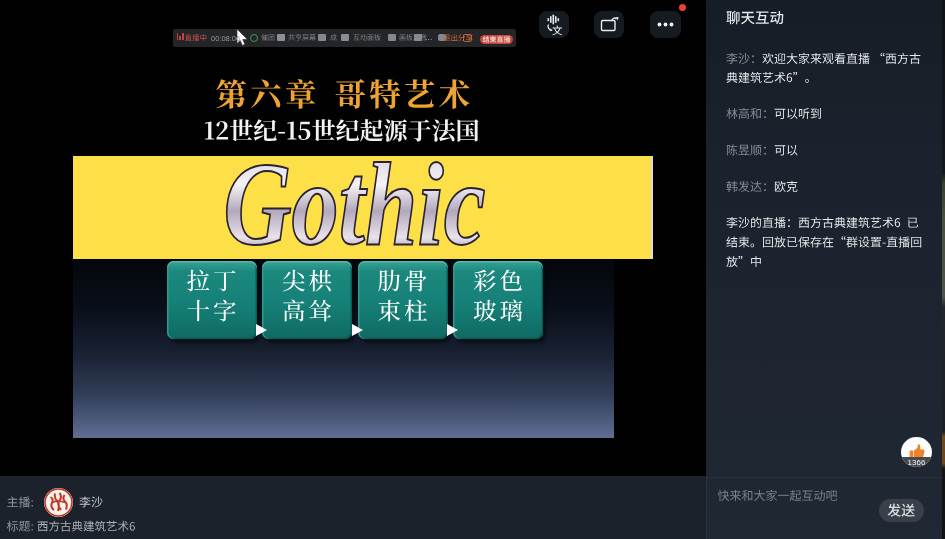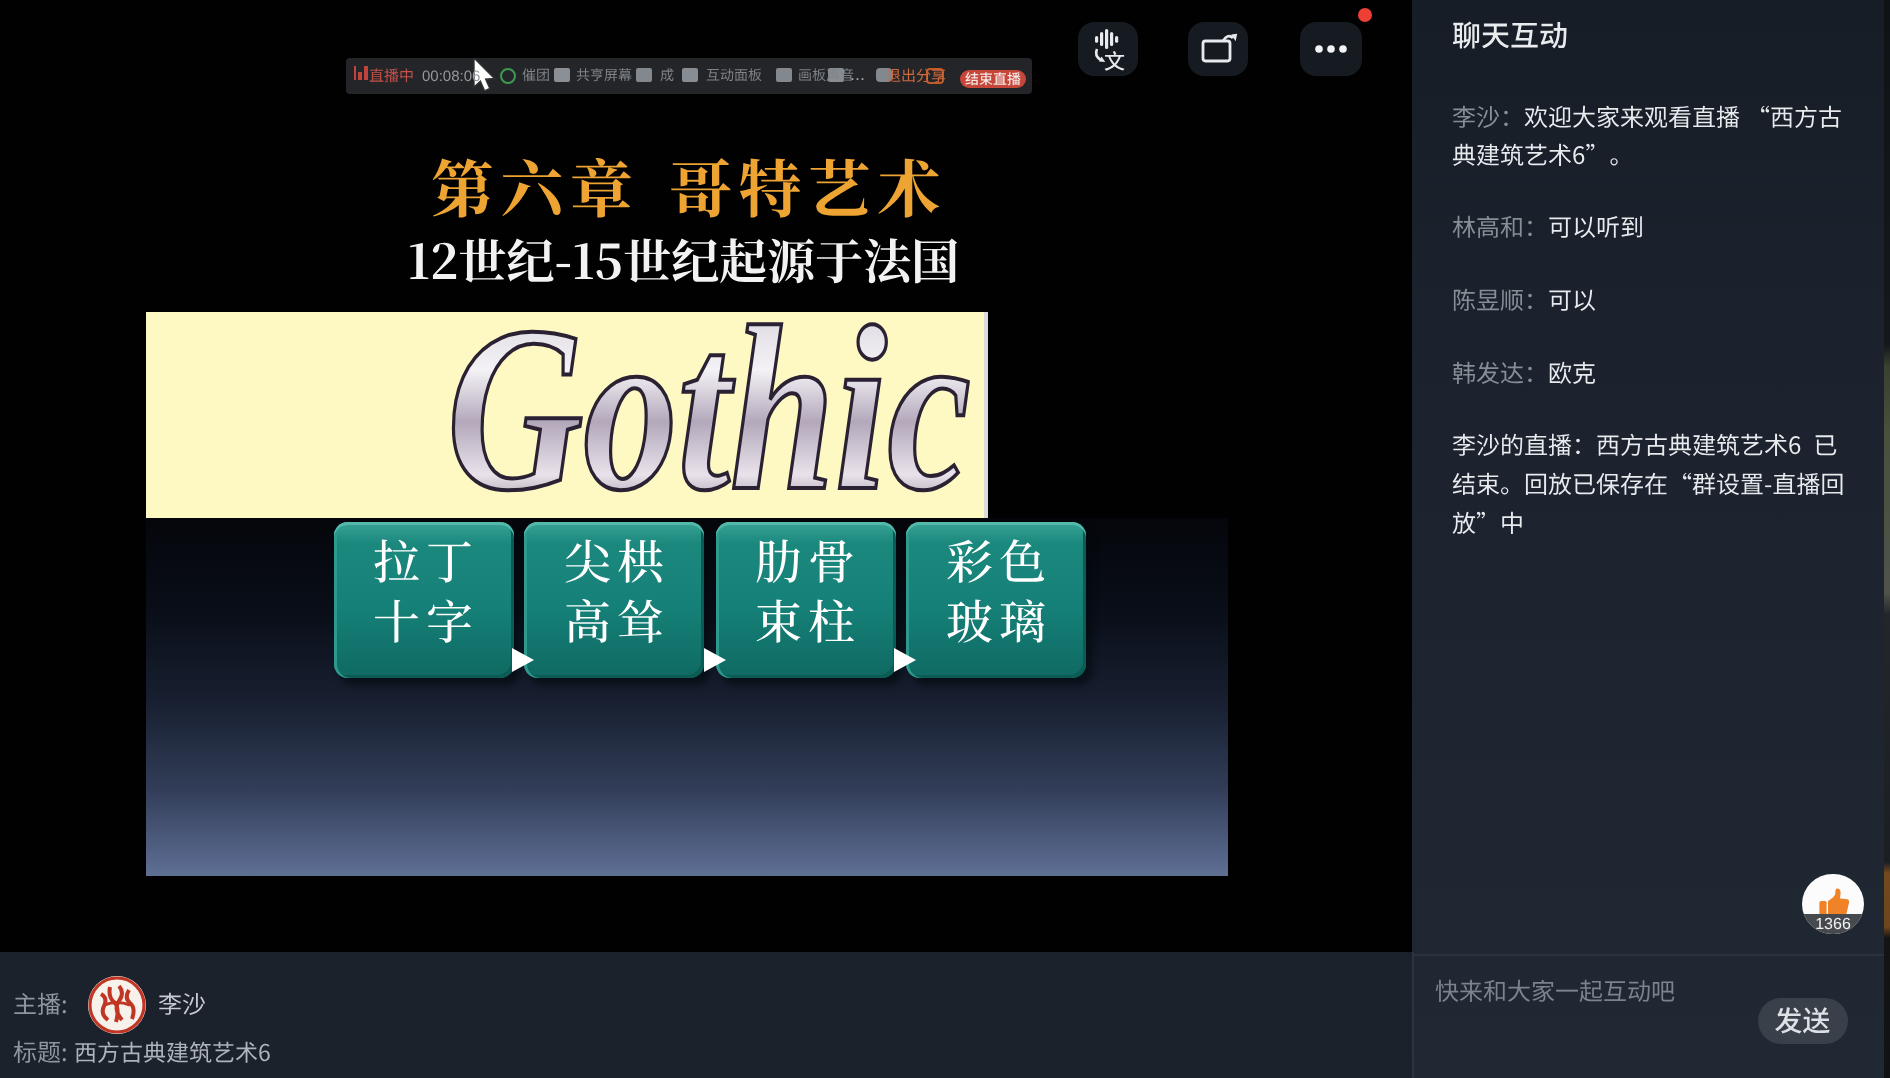--- a/index.html
+++ b/index.html
@@ -4,21 +4,21 @@
 *{margin:0;padding:0;box-sizing:border-box}
 html,body{width:945px;height:539px;overflow:hidden;background:#000;font-family:"Liberation Sans",sans-serif}
 #app{position:relative;width:945px;height:539px;background:#04060a}
 .abs{position:absolute}
 </style></head>
 <body>
 <div id="app">
 
   <div class="abs" style="left:0;top:0;width:706px;height:476px;background:#010102;overflow:hidden">
     <div class="abs" style="left:73px;top:259px;width:541px;height:178.5px;background:linear-gradient(180deg,#04060b 0%,#090e18 26%,#182031 52%,#323e59 76%,#505e81 92%,#5f7095 100%)"></div>
-    <div class="abs" style="left:73px;top:155.5px;width:421px;height:103.5px;background:#fef9c3">
+    <div class="abs" style="left:73px;top:155.5px;width:580px;height:103.5px;background:#fde047">
       <div class="abs" style="right:0.5px;top:0;width:1.6px;height:103.5px;background:#dcdcdf"></div>
       <svg width="531" height="103" viewBox="0 0 531 103">
         <defs>
           <linearGradient id="metal" x1="0" y1="0" x2="0" y2="1">
             <stop offset="0" stop-color="#cfc9d4"></stop>
               <stop offset="0.35" stop-color="#f4f2f6"></stop>
             <stop offset="0.55" stop-color="#b3a8bb"></stop>
               <stop offset="0.75" stop-color="#e9e2ea"></stop>
             <stop offset="1" stop-color="#5e5368"></stop>
           </linearGradient>

